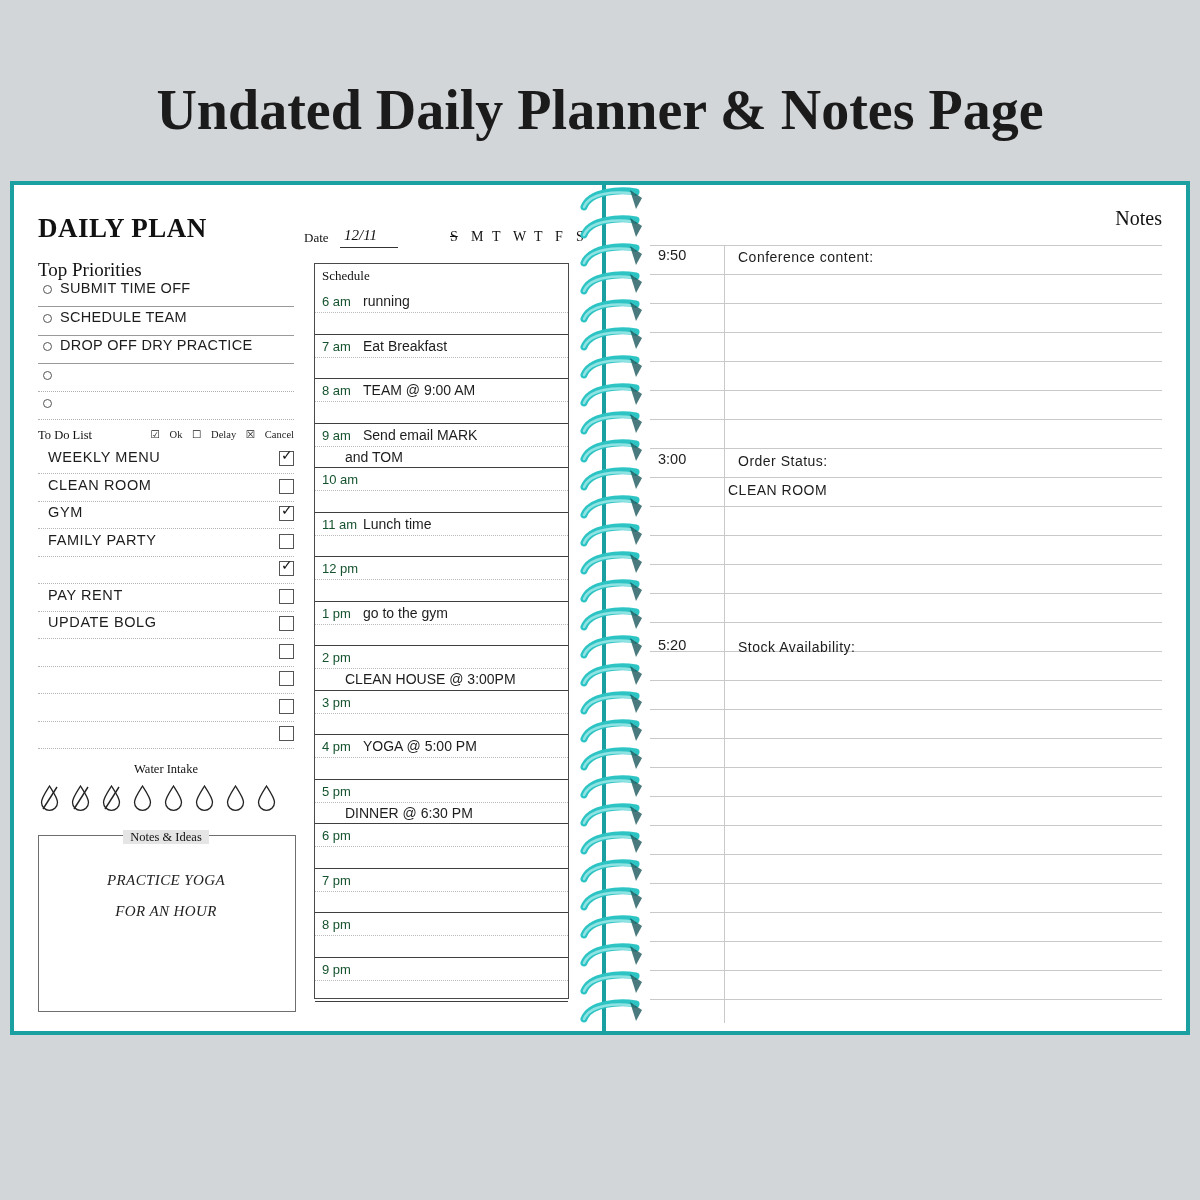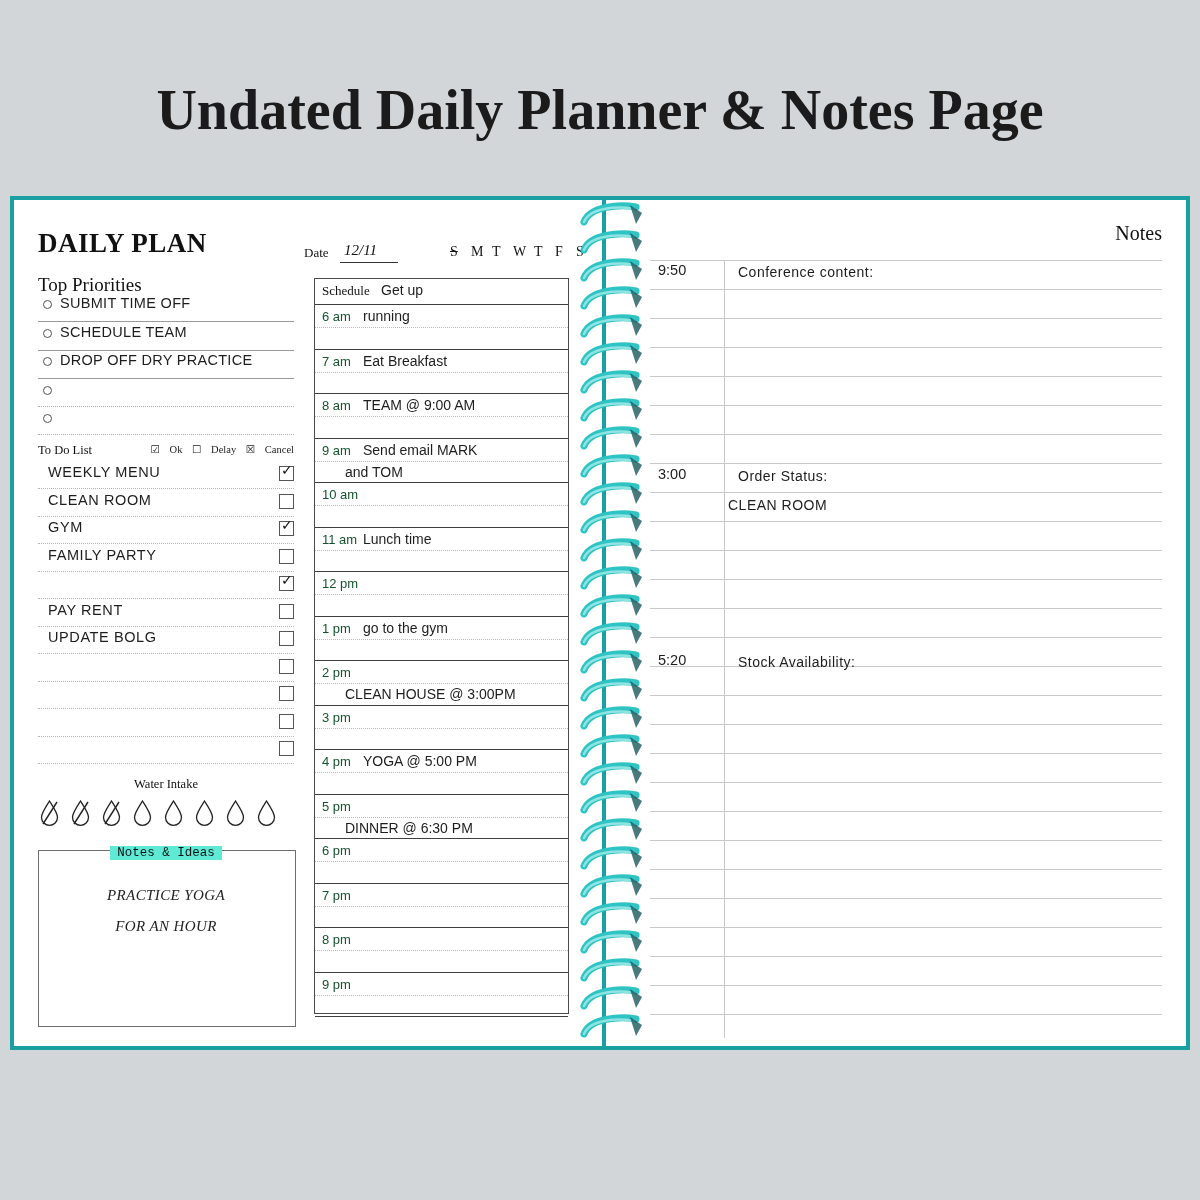--- a/index.html
+++ b/index.html
@@ -15,21 +15,21 @@
     text-align:center;
     font-family:"Liberation Serif", serif;
     font-weight:bold;
     font-size:56px;
     color:#1b1b1b;
     letter-spacing:0px;
   }
 
   
   .notebook{
-    position:absolute;left:10px;top:196px;width:1180px;height:854px;
+    position:absolute;left:10px;top:181px;width:1180px;height:854px;
   }
   .left-page,.right-page{
     position:absolute;top:0;background:#fff;
     border:4px solid #1aa0a0;
     box-sizing:border-box;
   }
   .left-page{left:0;width:596px;height:854px;}
   .right-page{left:596px;width:584px;height:854px;border-left:none;}
 
   
@@ -110,22 +110,22 @@
   .drop svg{display:block;}
 
   .notes-ideas-box{
     position:absolute;left:24px;top:650px;width:256px;height:175px;
     border:1px solid #6e6e6e;
   }
   .notes-ideas-title{
     position:absolute;left:24px;top:642px;width:256px;text-align:center;
   }
   .notes-ideas-title span{
-    background:#5eead4;padding:0 7px;font-size:12.5px;
-    font-family:Liberation Mono, monospace;color:#111;
+    background:#e5e5e5;padding:0 7px;font-size:12.5px;
+    font-family:Liberation Serif, serif;color:#111;
   }
   .notes-ideas-text{
     position:absolute;left:24px;top:680px;width:256px;text-align:center;
     font-family:"Liberation Serif", serif;font-style:italic;font-size:15px;color:#222;
     line-height:31px;letter-spacing:.4px;
   }
 
   
   .sched{
     position:absolute;left:300px;top:78px;width:255px;height:736px;
@@ -345,24 +345,20 @@
 
       <div class="notes-ideas-box"></div>
       <div class="notes-ideas-title"><span>Notes &amp; Ideas</span></div>
       <div class="notes-ideas-text">
         <div>PRACTICE YOGA</div>
         <div>FOR AN HOUR</div>
       </div>
 
       <div class="sched">
         <div class="sched-title">Schedule</div>
-        <div class="sched-row" style="top:0;">
-          <div class="note" style="left:66px;top:3px;">Get up</div>
-          <div class="hr" style="bottom:auto;top:25px;"></div>
-        </div>
         <div id="sched-host">
             <div class="sched-row" style="top: 26px;">
               <div class="lbl">6 am</div>
               <div class="half"></div>
               <div class="note" style="left: 48px;">running</div>
               <div class="hr"></div>
             </div>
             <div class="sched-row" style="top: 70.5px;">
               <div class="lbl">7 am</div>
               <div class="half"></div>

